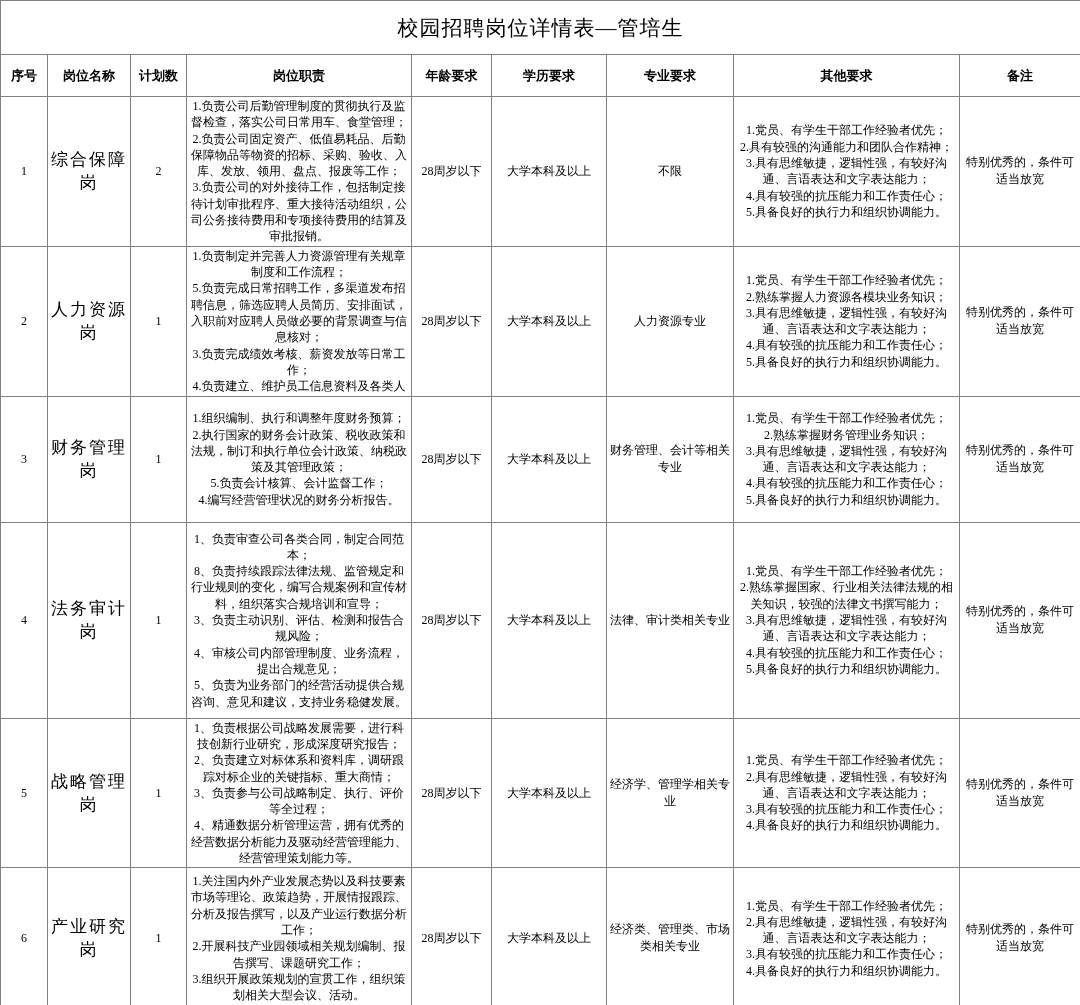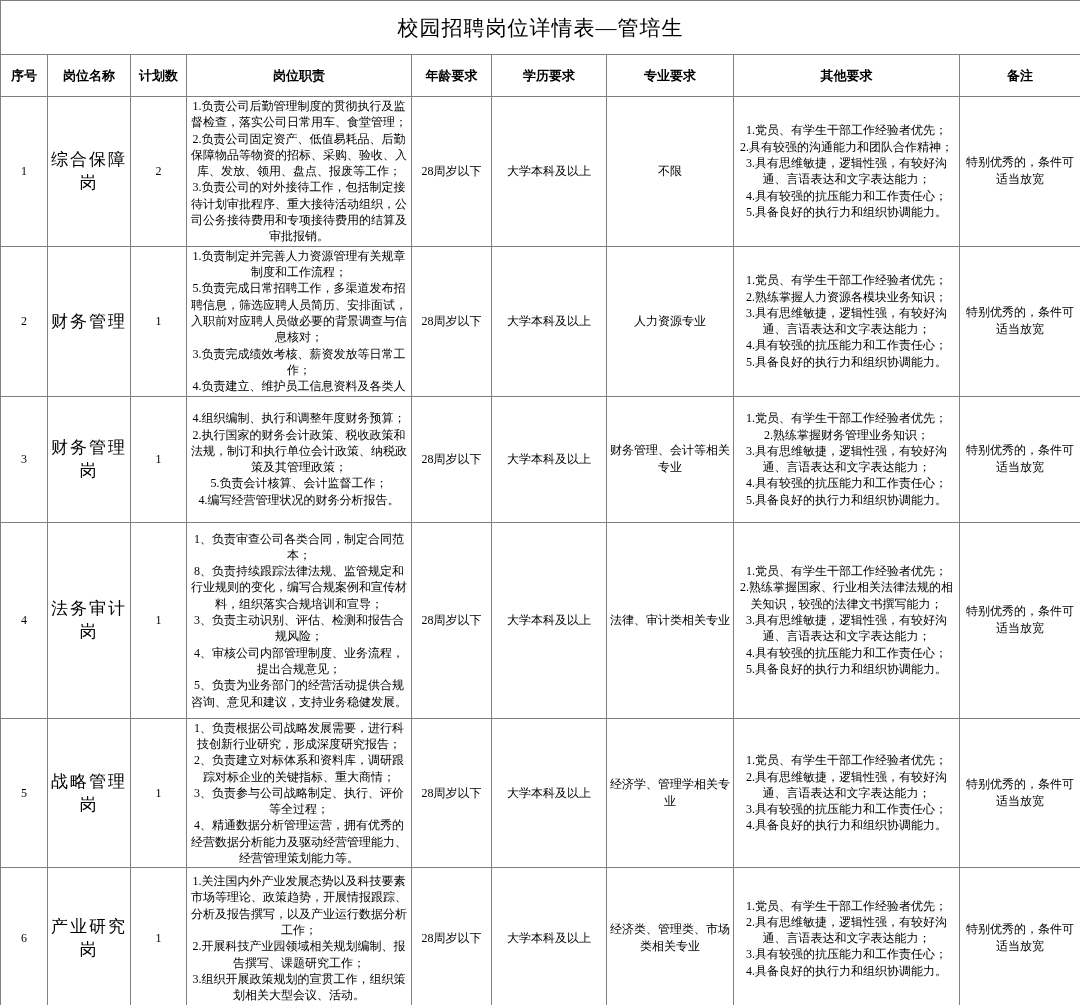--- a/index.html
+++ b/index.html
@@ -127,21 +127,21 @@
               <div>2.具有较强的沟通能力和团队合作精神；</div>
               <div>3.具有思维敏捷，逻辑性强，有较好沟通、言语表达和文字表达能力；</div>
               <div>4.具有较强的抗压能力和工作责任心；</div>
               <div>5.具备良好的执行力和组织协调能力。</div>
             </div>
           </td>
     <td class="center c-note">特别优秀的，条件可适当放宽</td>
   </tr>
         <tr>
     <td class="center c-no">2</td>
-    <td class="c-name">财务管理</td>
+    <td class="c-name">人力资源岗</td>
     <td class="center c-count">1</td>
     <td class="c-duties">
             <div class="list">
               <div>1.负责制定并完善人力资源管理有关规章制度和工作流程；</div>
               <div>5.负责完成日常招聘工作，多渠道发布招聘信息，筛选应聘人员简历、安排面试，入职前对应聘人员做必要的背景调查与信息核对；</div>
               <div>3.负责完成绩效考核、薪资发放等日常工作；</div>
               <div>4.负责建立、维护员工信息资料及各类人</div>
             </div>
           </td>
     <td class="center c-age">28周岁以下</td>
@@ -157,21 +157,21 @@
             </div>
           </td>
     <td class="center c-note">特别优秀的，条件可适当放宽</td>
   </tr>
         <tr>
     <td class="center c-no">3</td>
     <td class="c-name">财务管理岗</td>
     <td class="center c-count">1</td>
     <td class="c-duties">
             <div class="list">
-              <div>4.组织编制、执行和调整年度财务预算；</div>
+              <div>1.组织编制、执行和调整年度财务预算；</div>
               <div>2.执行国家的财务会计政策、税收政策和法规，制订和执行单位会计政策、纳税政策及其管理政策；</div>
               <div>5.负责会计核算、会计监督工作；</div>
               <div>4.编写经营管理状况的财务分析报告。</div>
             </div>
           </td>
     <td class="center c-age">28周岁以下</td>
     <td class="center c-edu">大学本科及以上</td>
     <td class="center c-major">财务管理、会计等相关专业</td>
     <td class="c-others">
             <div class="list">

